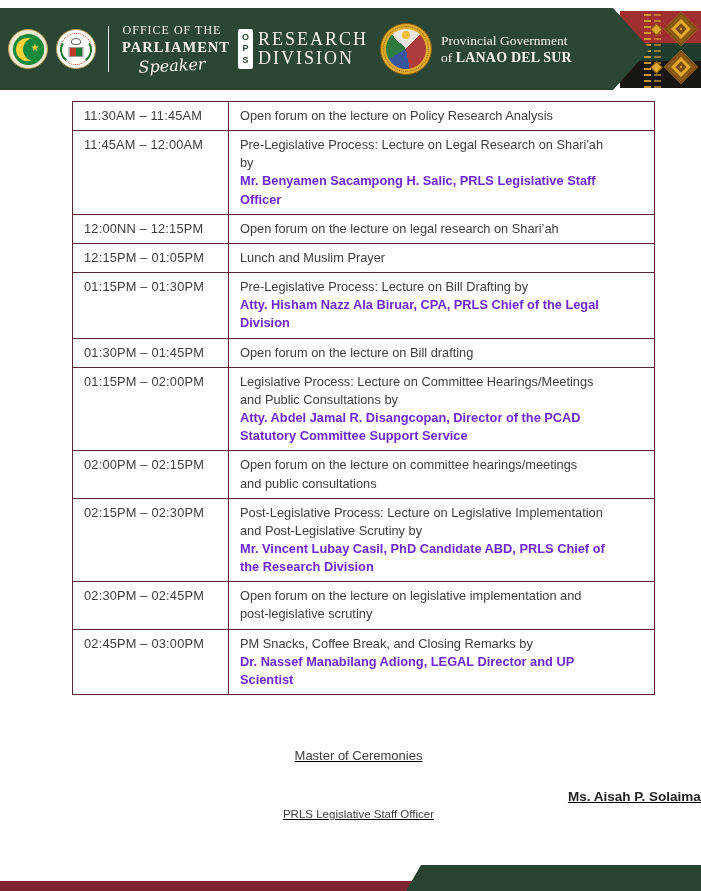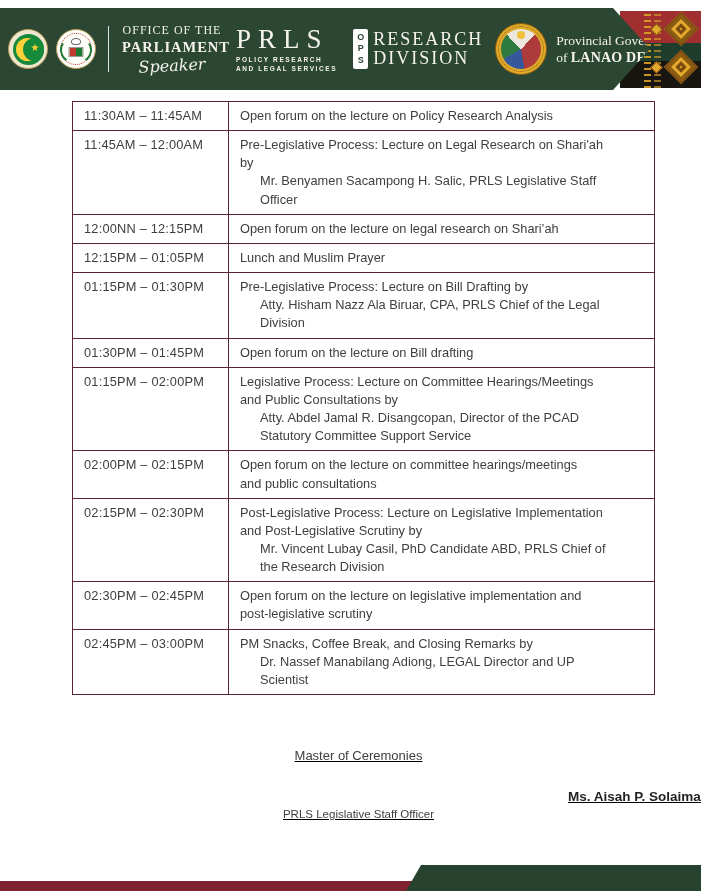--- a/index.html
+++ b/index.html
@@ -71,21 +71,21 @@
   .prov-l2 { font-family:"Liberation Serif", serif; font-size:13.5px; white-space:nowrap; margin-top:1px; }
   .prov-l2 b { font-size:14px; letter-spacing:.2px; }
 
   
   table.schedule { position:absolute; left:72px; top:101px; width:583px; border-collapse:collapse; table-layout:fixed; }
   .schedule col.c-time { width:156px; }
   .schedule td { border:1px solid #5a2430; vertical-align:top; padding:5px 8px 5px 11px;
     font-size:12.8px; line-height:1.42; color:#3f3e3e; }
   .schedule td.time { white-space:nowrap; letter-spacing:.2px; }
   .desc, .speaker { white-space:pre-line; }
-  .speaker { font-weight:normal; color:#404040;margin-left:20px; }
+  .speaker { font-weight:bold; color:#6d28d9; }
   .speaker:empty { display:none; }
 
   
   .mc-block { position:absolute; top:748px; left:8px; width:100%; text-align:center;text-decoration:underline; }
   .mc-label { font-size:13px; color:#3f3e3e; margin-bottom:26px; }
   .mc-name  { font-size:13.5px; font-weight:bold; color:#231f20; margin-bottom:4px;text-align:right; }
   .mc-title { font-size:11.5px; color:#3f3e3e; }
 
   
   .bottom-maroon { position:absolute; left:0; bottom:0; width:430px; height:10px; background:#7e2331; }
@@ -128,25 +128,20 @@
     </div>
 
     <div class="hdr-divider"></div>
 
     <div class="office-block">
       <div class="office-l1">OFFICE OF THE</div>
       <div class="office-l2">PARLIAMENT</div>
       <div class="office-script">Speaker</div>
     </div>
 
-    <div class="prls-block">
-      <div class="prls-acronym">PRLS</div>
-      <div class="prls-sub">POLICY RESEARCH</div>
-      <div class="prls-sub">AND LEGAL SERVICES</div>
-    </div>
 
     <div class="ops-box">
       <span class="ops-letter">O</span>
       <span class="ops-letter">P</span>
       <span class="ops-letter">S</span>
     </div>
     <div class="planning-block">
       <div class="planning-line">RESEARCH</div>
       <div class="planning-line">DIVISION</div>
     </div>

